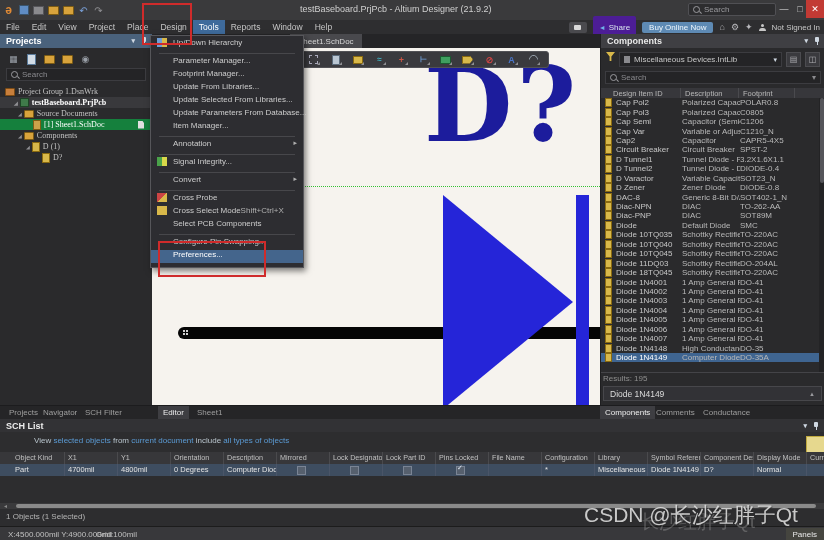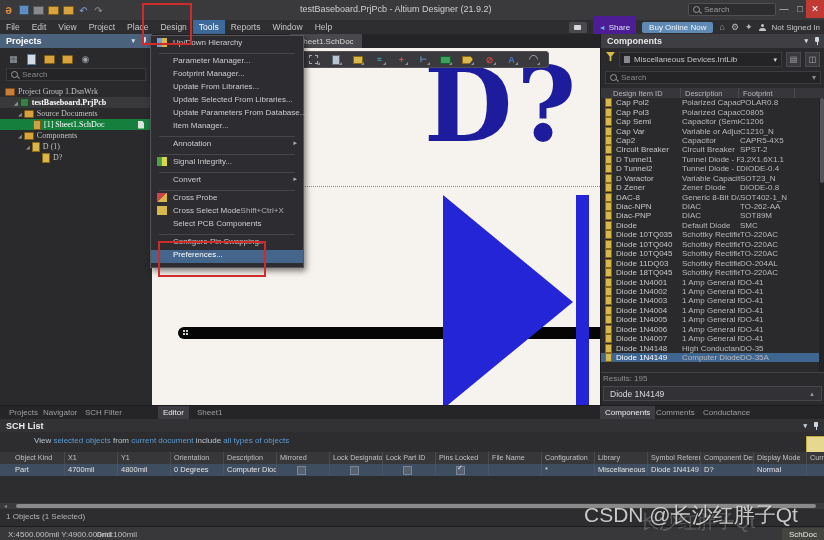--- a/index.html
+++ b/index.html
@@ -656,21 +656,21 @@
     <div class="hscroll">
       <span class="arr">◂</span>
       <div class="hthumb"></div>
     </div>
     <div class="objcount">1 Objects (1 Selected)</div>
   </div>
 
   <div class="statusbar">
     <span class="coords">X:4500.000mil Y:4900.000mil</span>
     <span class="grid">Grid:100mil</span>
-    <span class="panels-btn">SchDoc</span>
+    <span class="panels-btn">Panels</span>
   </div>
 
   <div class="menu">
 
       <div class="m-item ic-hierarchy">
         <span class="mic"></span>
         <span>Up/Down Hierarchy</span>
         <span class="msc"></span>
         <span class="marr"></span>
       </div>

